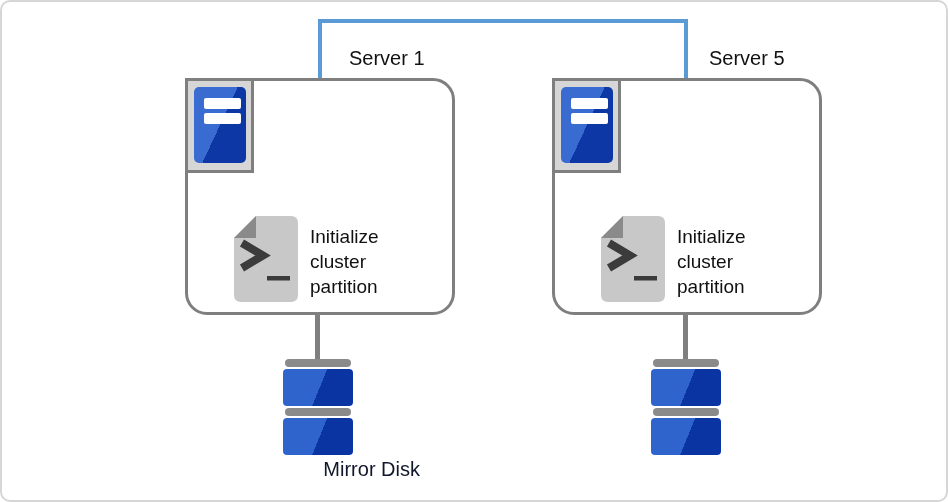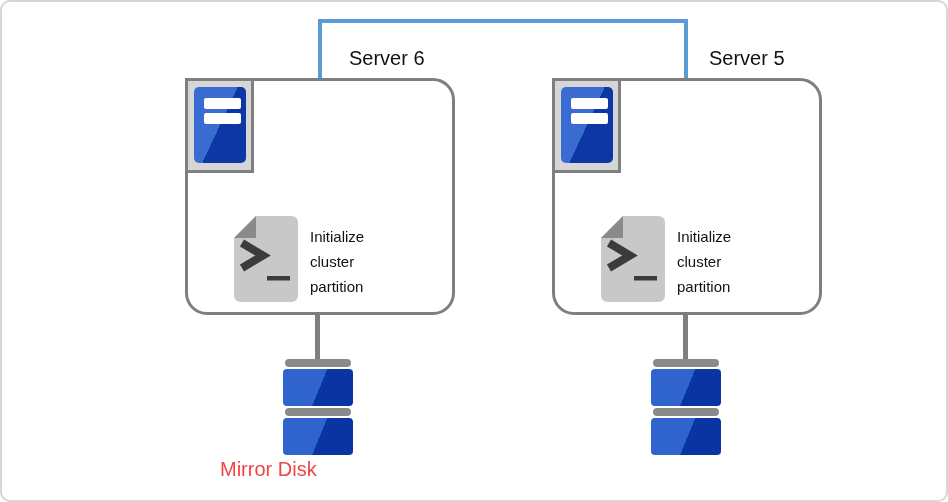--- a/index.html
+++ b/index.html
@@ -75,21 +75,21 @@
 
   .script-icon {
     position: absolute;
     top: 214px;
     width: 64px; height: 86px;
   }
 
   .caption {
     position: absolute;
     top: 222px;
-    font-size: 15px;
+    font-size: 19px;
     line-height: 25px;
     color: #111111;
     white-space: nowrap;
   }
 
   .disk-connector {
     position: absolute;
     top: 313px;
     width: 5px; height: 45px;
     background: #7F7F7F;
@@ -112,36 +112,36 @@
     left: 0;
     width: 70px; height: 37px;
     border-radius: 4px;
     background: linear-gradient(112deg, #2F64CC 52%, #0A34A2 52%);
   }
 
   .disk-label {
     position: absolute;
     top: 456px;
     width: 200px;
-    text-align: left;
+    text-align: right;
     font-size: 20px;
-    color: #ef4444;
+    color: #0f172a;
     white-space: nowrap;
   }
 </style>
 </head>
 <body>
 
 <div class="canvas">
 
   <div class="link-h"></div>
   <div class="link-v" style="left:316px;"></div>
   <div class="link-v" style="left:682px;"></div>
 
-  <div class="server-label" style="left:347px;">Server 6</div>
+  <div class="server-label" style="left:347px;">Server 1</div>
   <div class="server-box" style="left:183px;"></div>
 
   <div class="icon-frame" style="left:183px;">
     <div class="tower">
       <div class="tower-bar" style="top:11px;"></div>
       <div class="tower-bar" style="top:26px;"></div>
     </div>
   </div>
 
   <div class="script-icon" style="left:232px;">

